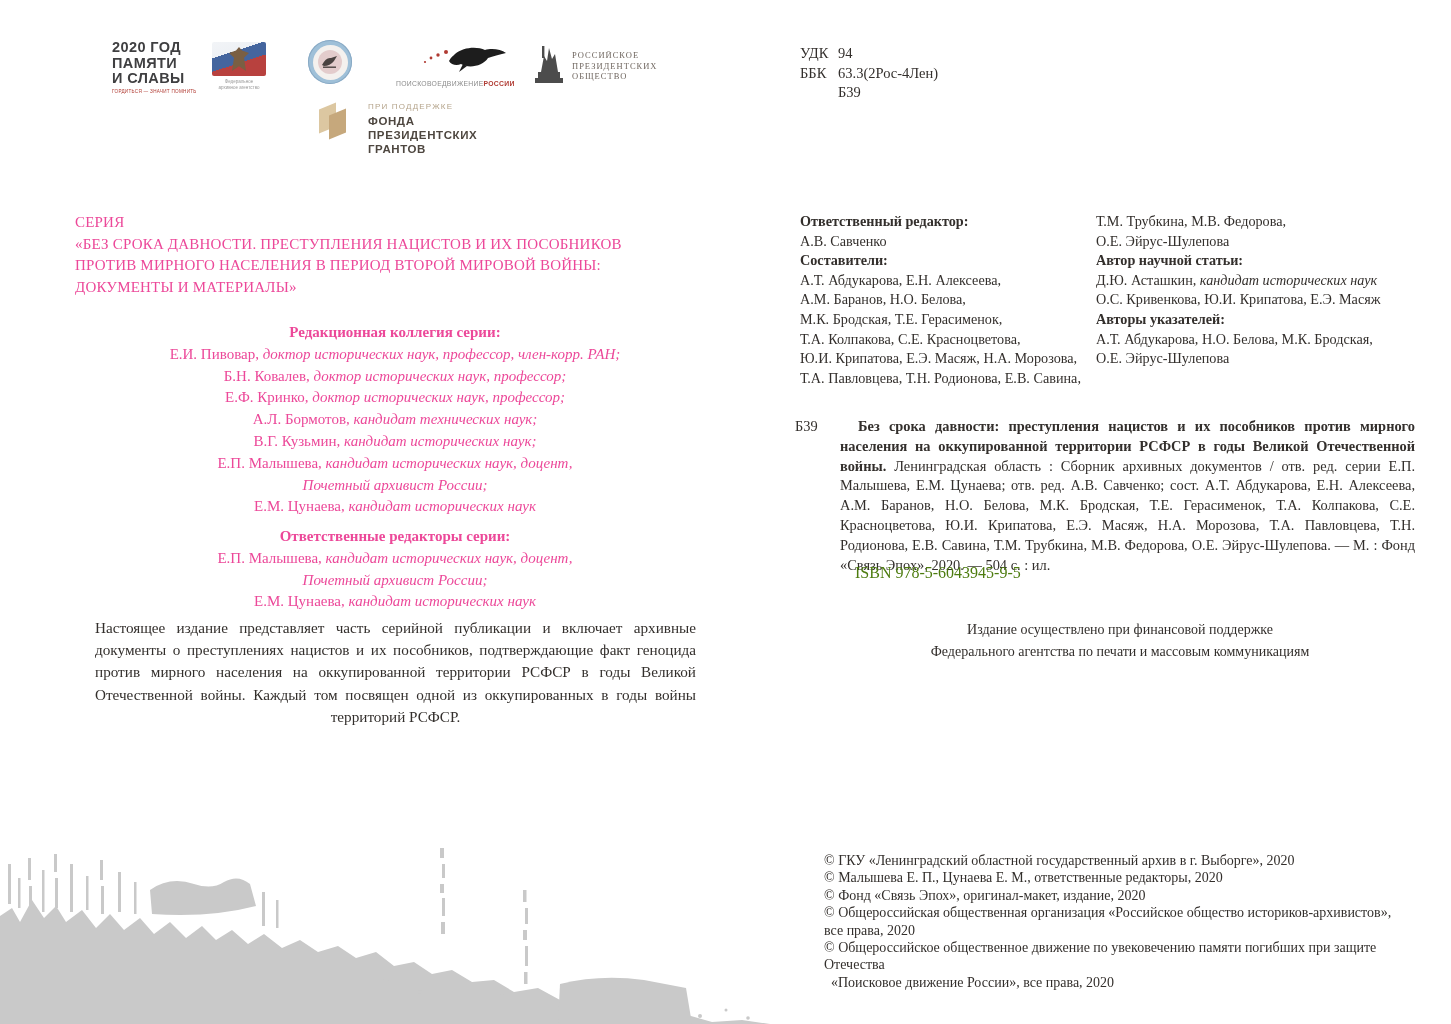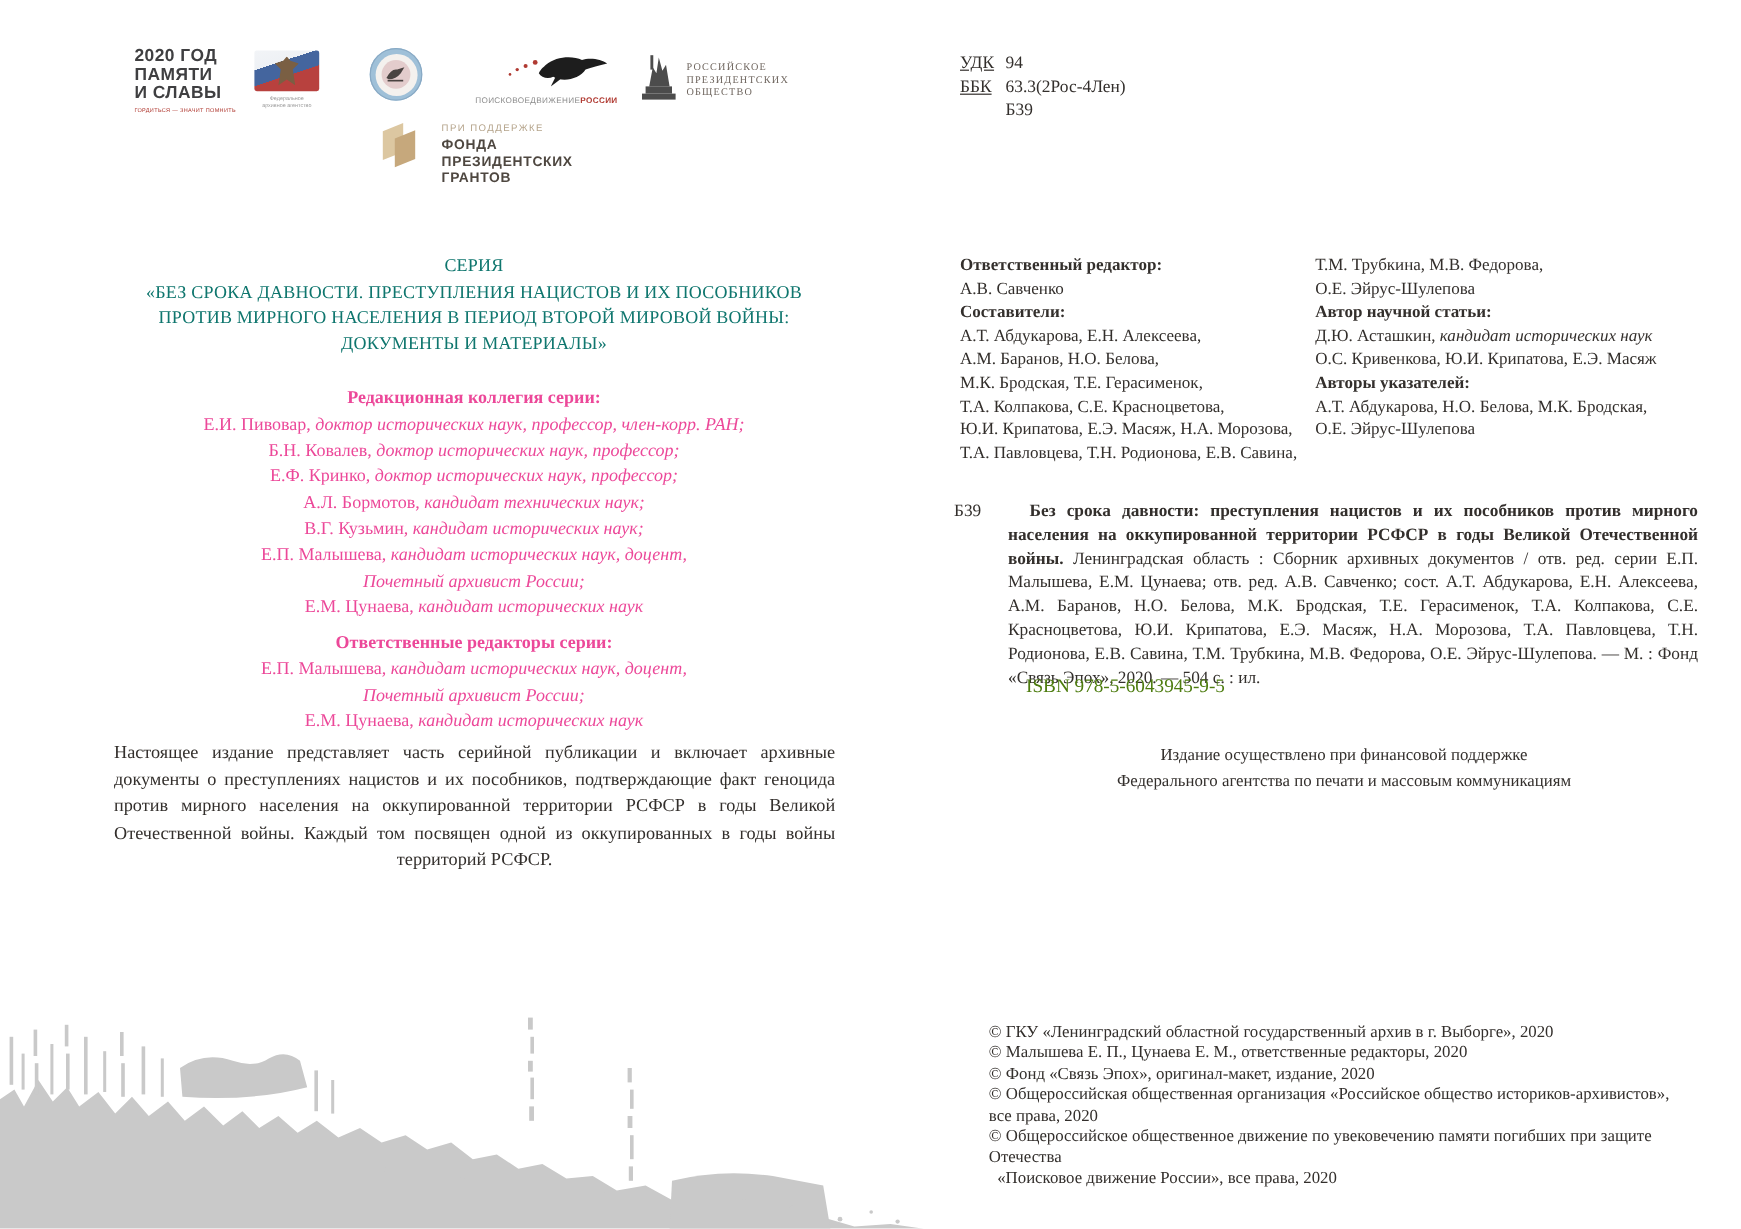--- a/index.html
+++ b/index.html
@@ -25,28 +25,28 @@
   .pdr-gray{color:#8b8b8b;} .pdr-red{color:#b03a32;font-weight:bold;}
   .rio{display:flex;gap:8px;align-items:flex-start;}
   .rio-caption{font-family:"Liberation Serif",serif;font-size:8.5px;line-height:10.5px;color:#6f665f;letter-spacing:1px;margin-top:6px;}
   .grants{display:flex;gap:16px;align-items:flex-start;}
   .grants-mark{position:relative;width:34px;height:40px;}
   .par{position:absolute;width:17px;height:24px;transform:skewY(-22deg);}
   .par1{left:1px;top:4px;background:#dcc7a1;}
   .par2{left:11px;top:10px;background:#c6a87c;}
   .grants-support{font-family:"Liberation Sans",sans-serif;font-size:8px;letter-spacing:1.2px;color:#b5a48b;margin-bottom:3px;}
   .grants-name{font-family:"Liberation Sans",sans-serif;font-weight:bold;font-size:11.5px;line-height:14px;letter-spacing:.6px;color:#4e4740;}
-  .series{left:75px;top:212px;width:640px;text-align:center;font-size:15px;line-height:21.5px;color:#0f766e;letter-spacing:.2px;white-space:pre-line;}
+  .series{left:75px;top:212px;width:640px;text-align:left;font-size:15px;line-height:21.5px;color:#ec4899;letter-spacing:.2px;white-space:pre-line;}
   .center-list{width:640px;text-align:center;font-size:15px;line-height:21.8px;color:#ec4899;}
   .list-heading{font-weight:bold;}
   .role{font-style:italic;white-space:pre-line;}
   .intro{left:95px;top:617px;width:601px;font-size:15.2px;line-height:22.2px;text-align:justify;text-align-last:center;color:#332f2c;}
   
   .udk{left:800px;top:44px;font-size:14.5px;line-height:19.5px;color:#332f2c;}
-  .udk-label{display:inline-block;width:38px;text-decoration:underline;}
+  .udk-label{display:inline-block;width:38px;}
   .udk-code{margin-left:38px;}
   .credits{left:800px;top:212px;width:614px;display:flex;font-size:14.2px;line-height:19.6px;color:#332f2c;}
   .credits .col1{width:296px;flex:none;}
   .credits .col2{flex:1;}
   .cline .b{font-weight:bold;}
   .cline .it{font-style:italic;}
   .catalog{left:795px;top:417px;width:620px;font-size:14.4px;line-height:19.8px;text-align:justify;color:#332f2c;}
   .catalog-code{position:absolute;left:0;top:0;}
   .catalog-text{margin:0;padding-left:45px;text-indent:18px;}
   .catalog-text .b{font-weight:bold;}

